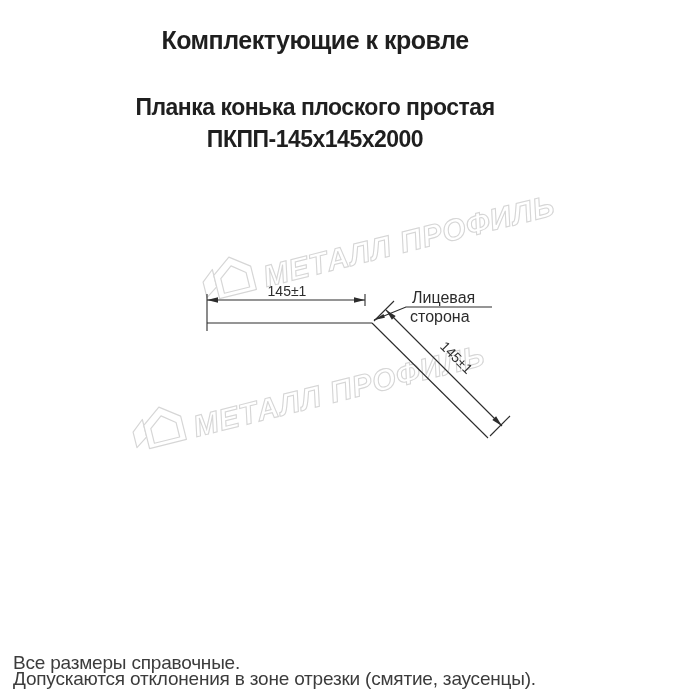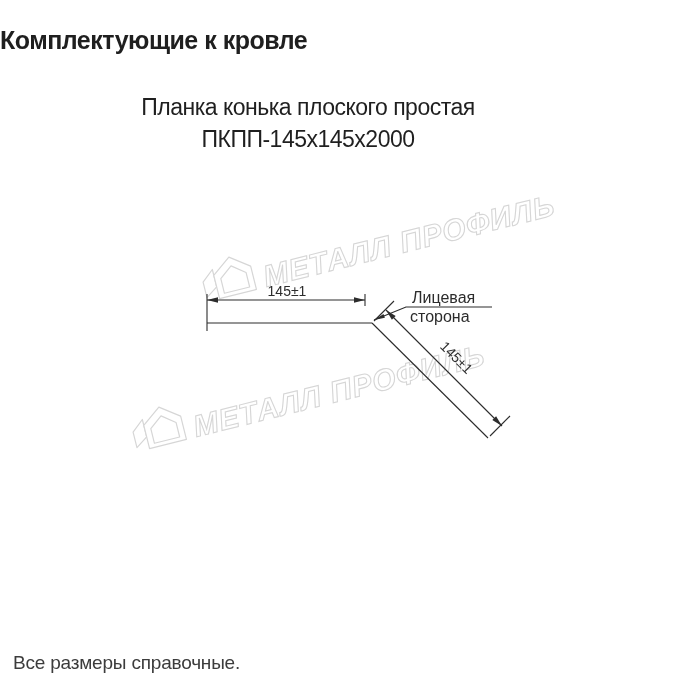--- a/index.html
+++ b/index.html
@@ -16,35 +16,36 @@
     position: relative;
     width: 700px;
     height: 700px;
     background: #ffffff;
   }
   .title {
     position: absolute;
     top: 27px;
     left: 0;
     width: 564px;
-    text-align: left;
+    text-align: center;
     font-size: 25px;
     font-weight: bold;
     letter-spacing: -0.5px;
     color: #1f1f1f;
     line-height: 26px;
+    padding-left: 33px;
   }
   .subtitle {
     position: absolute;
     top: 91px;
-    left: 4px;
+    left: 11px;
     width: 608px;
     text-align: center;
     font-size: 23px;
-    font-weight: normal;
+    font-weight: bold;
     letter-spacing: -0.5px;
     color: #1f1f1f;
     line-height: 32px;
   }
   .diagram-svg {
     position: absolute;
     top: 0;
     left: 0;
     width: 700px;
     height: 700px;
@@ -140,15 +141,16 @@
     <text class="dim-label" text-anchor="middle" transform="translate(453,361) rotate(45)">145±1</text>
 
     <polyline class="draw-line" points="374,320 406,307 492,307"></polyline>
     <polygon class="draw-arrow" points="374,320 384.9,317.7 383.5,314.1"></polygon>
     <text class="face-label" x="412" y="303">Лицевая</text>
     <text class="face-label" x="410" y="322">сторона</text>
   </svg>
 
   <div class="footnotes">
     <div>Все размеры справочные.</div>
+    <div>Допускаются отклонения в зоне отрезки (смятие, заусенцы).</div>
   </div>
 
 </div>
 
 </body></html>

